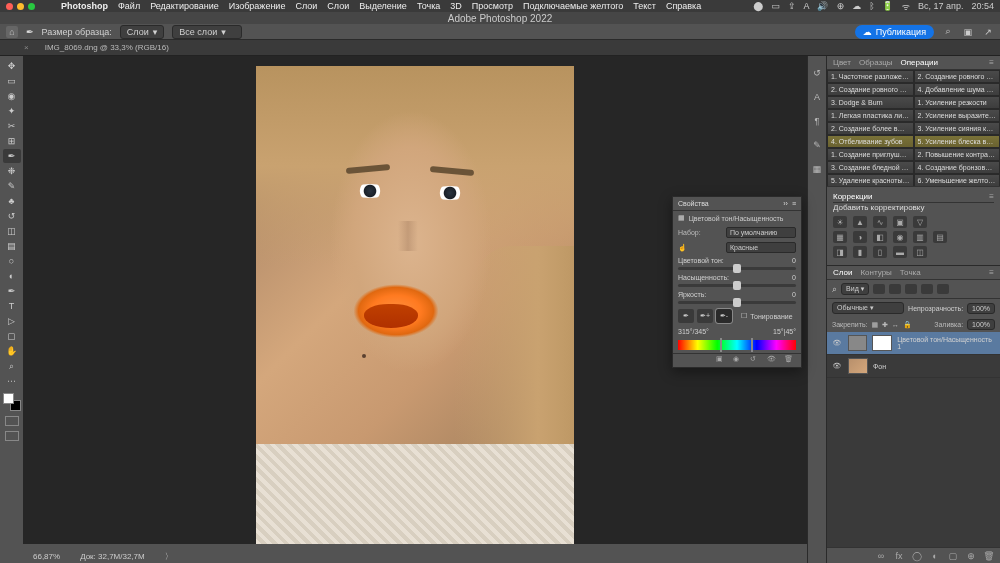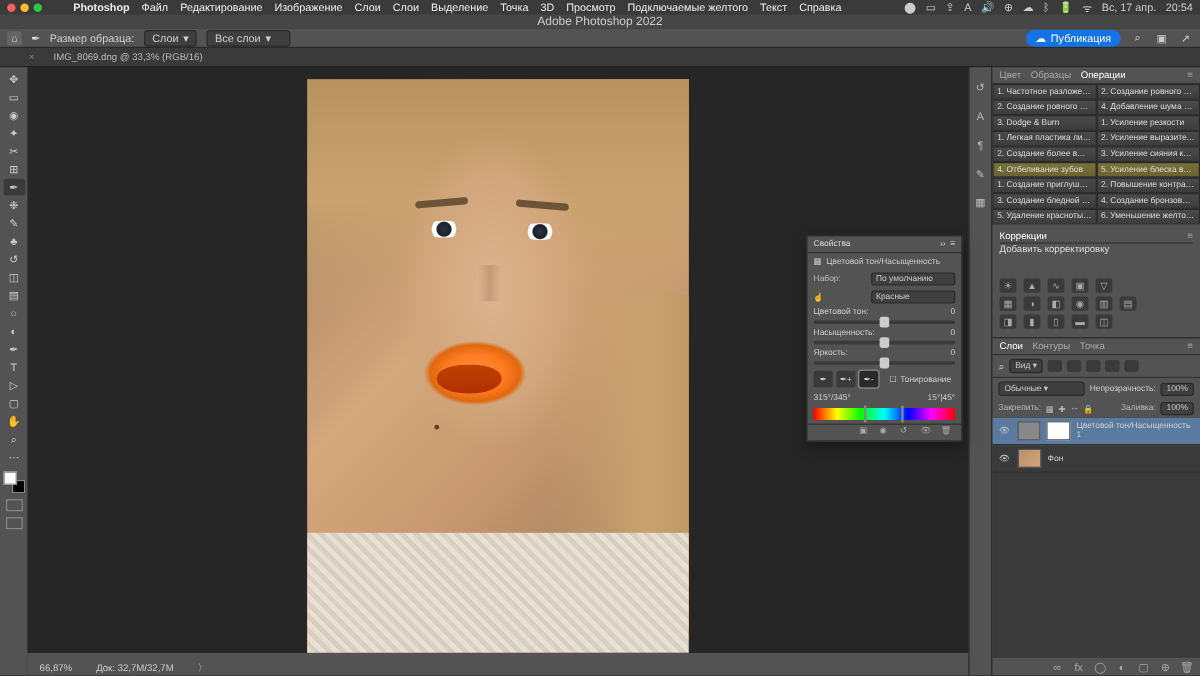--- a/index.html
+++ b/index.html
@@ -69,21 +69,21 @@
 .ptabs span.act{color:#fff}
 .ptabs .menu{margin-left:auto}
 
 
 .actions { height:116px; overflow:hidden; display:flex; flex-direction:column; }
 .actgrid { flex:1; display:grid; grid-template-columns:1fr 1fr; gap:0; }
 .actcell { background:linear-gradient(180deg,#4a4a4a 0%,#3d3d3d 100%); border:0.5px solid #2a2a2a; padding:2px 3px; font-size:7px; color:#ddd; overflow:hidden; white-space:nowrap; text-overflow:ellipsis; cursor:pointer; }
 .actcell.hl{background:linear-gradient(180deg,#7a7238 0%,#6a6230 100%)}
 
 .corr { padding:4px 6px; border-top:1px solid #333; }
-.corr-title{font-size:8px;color:#ddd;margin-bottom:20px}
+.corr-title{font-size:8px;color:#ddd;margin-bottom:4px}
 .adj-row{display:flex;gap:6px;margin-bottom:3px}
 .adj-ic{width:14px;height:12px;background:#3a3a3a;border-radius:2px;display:flex;align-items:center;justify-content:center;color:#aaa;font-size:8px}
 
 
 .layers { flex:1; display:flex; flex-direction:column; border-top:1px solid #2a2a2a; }
 .lyr-opts{display:flex;align-items:center;padding:3px 5px;gap:4px;font-size:7px}
 .lyr-opts select,.lyr-sel{background:#3f3f3f;border:1px solid #2a2a2a;color:#ccc;padding:1px 4px;border-radius:3px;font-size:7px}
 .lyr-search{display:flex;align-items:center;padding:3px 5px;gap:4px;border-bottom:1px solid #333}
 .lyr-search .fi{width:12px;height:10px;background:#3a3a3a;border-radius:2px}
 .lyr-row2{display:flex;align-items:center;padding:2px 5px;gap:4px;font-size:7px;color:#bbb}

